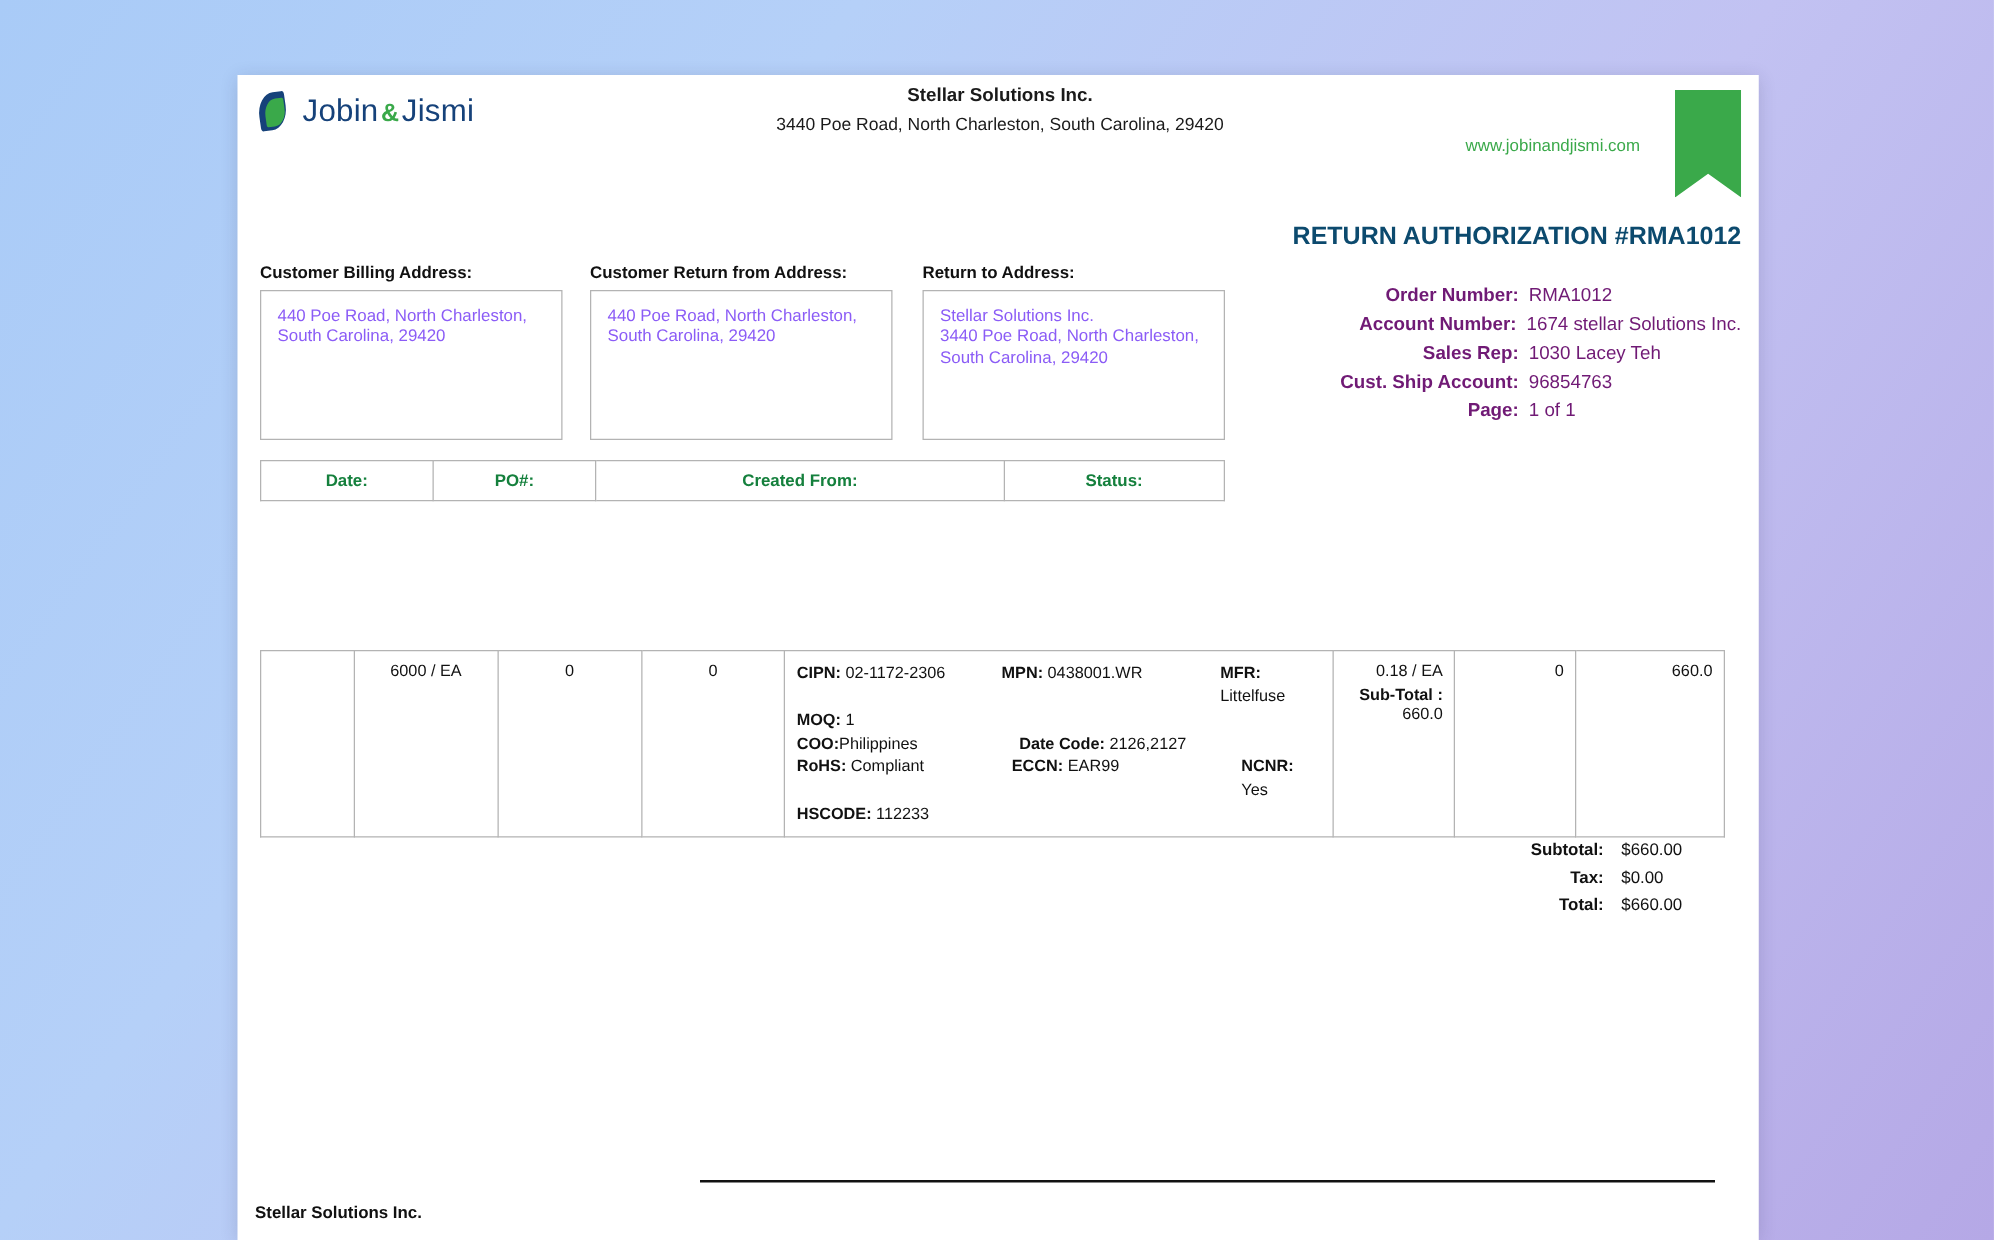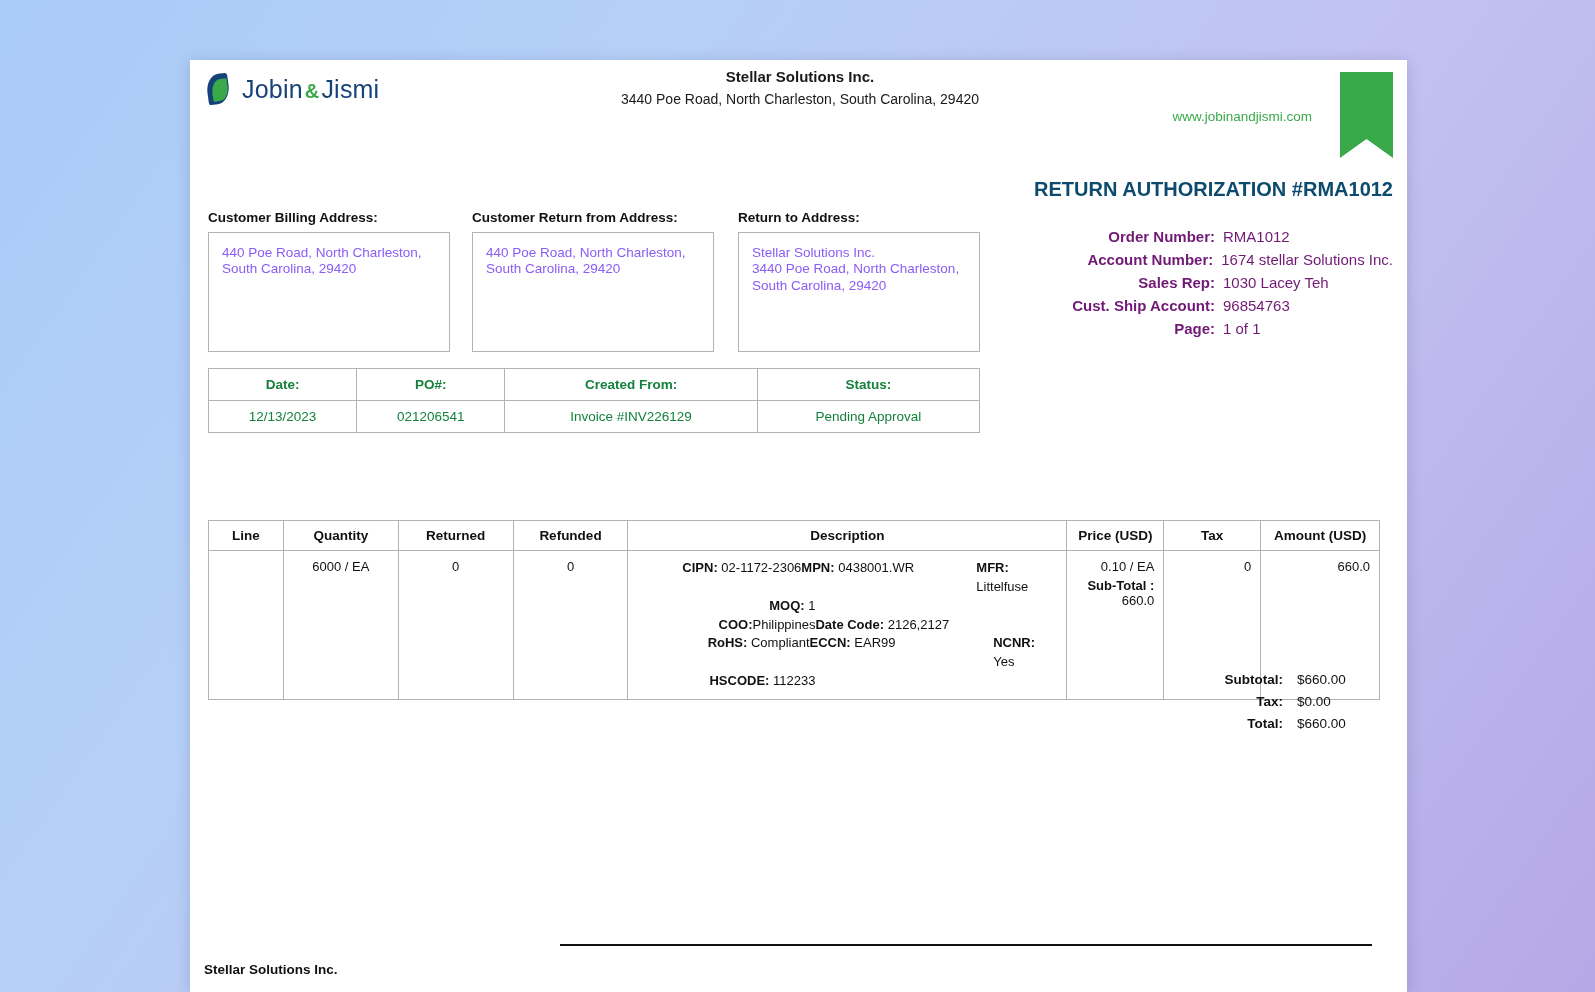--- a/index.html
+++ b/index.html
@@ -208,21 +208,21 @@
   .c-ref { width: 96px; text-align: center; }
   .c-desc { }
   .c-price { width: 78px; text-align: right; }
   .c-tax { width: 78px; text-align: right; }
   .c-amt { width: 100px; text-align: right; }
 
   .desc-grid {
     line-height: 1.45;
   }
   .desc-row { display: flex; }
-  .desc-cell-1 { width: 178px; text-align: right; }
+  .desc-cell-1 { width: 178px; }
   .desc-cell-2 { width: 190px; }
   .desc-cell-3 { }
   .b { font-weight: bold; }
 
   .price-sub { margin-top: 4px; font-weight: bold; }
   .price-sub span { font-weight: normal; }
 
   
   .totals {
     position: absolute;
@@ -330,41 +330,25 @@
   </div>
 
   <table class="info-table">
     <tbody>
         <tr>
       <th>Date:</th>
       <th>PO#:</th>
       <th>Created From:</th>
       <th>Status:</th>
     </tr>
-    <tr>
-      <td>12/13/2023</td>
-      <td>021206541</td>
-      <td>Invoice #INV226129</td>
-      <td>Pending Approval</td>
-    </tr>
   </tbody>
     </table>
 
   <table class="items-table">
     <tbody>
-        <tr>
-      <th class="c-line">Line</th>
-      <th class="c-qty">Quantity</th>
-      <th class="c-ret">Returned</th>
-      <th class="c-ref">Refunded</th>
-      <th class="c-desc">Description</th>
-      <th class="c-price">Price (USD)</th>
-      <th class="c-tax">Tax</th>
-      <th class="c-amt">Amount (USD)</th>
-    </tr>
     <tr>
       <td class="c-line"></td>
       <td class="c-qty">6000 / EA</td>
       <td class="c-ret">0</td>
       <td class="c-ref">0</td>
       <td class="c-desc">
         <div class="desc-grid">
           <div class="desc-row">
             <div class="desc-cell-1">
               <span class="b">CIPN:</span>
@@ -410,21 +394,21 @@
           </div>
           <div class="desc-row">
             <div class="desc-cell-1">
               <span class="b">HSCODE:</span>
               <span>112233</span>
             </div>
           </div>
         </div>
       </td>
       <td class="c-price">
-        <div>0.10 / EA</div>
+        <div>0.18 / EA</div>
         <div class="price-sub">
           <span class="b" style="font-weight:bold;">Sub-Total :</span>
           <div style="font-weight:normal;">660.0</div>
         </div>
       </td>
       <td class="c-tax">0</td>
       <td class="c-amt">660.0</td>
     </tr>
   </tbody>
     </table>

